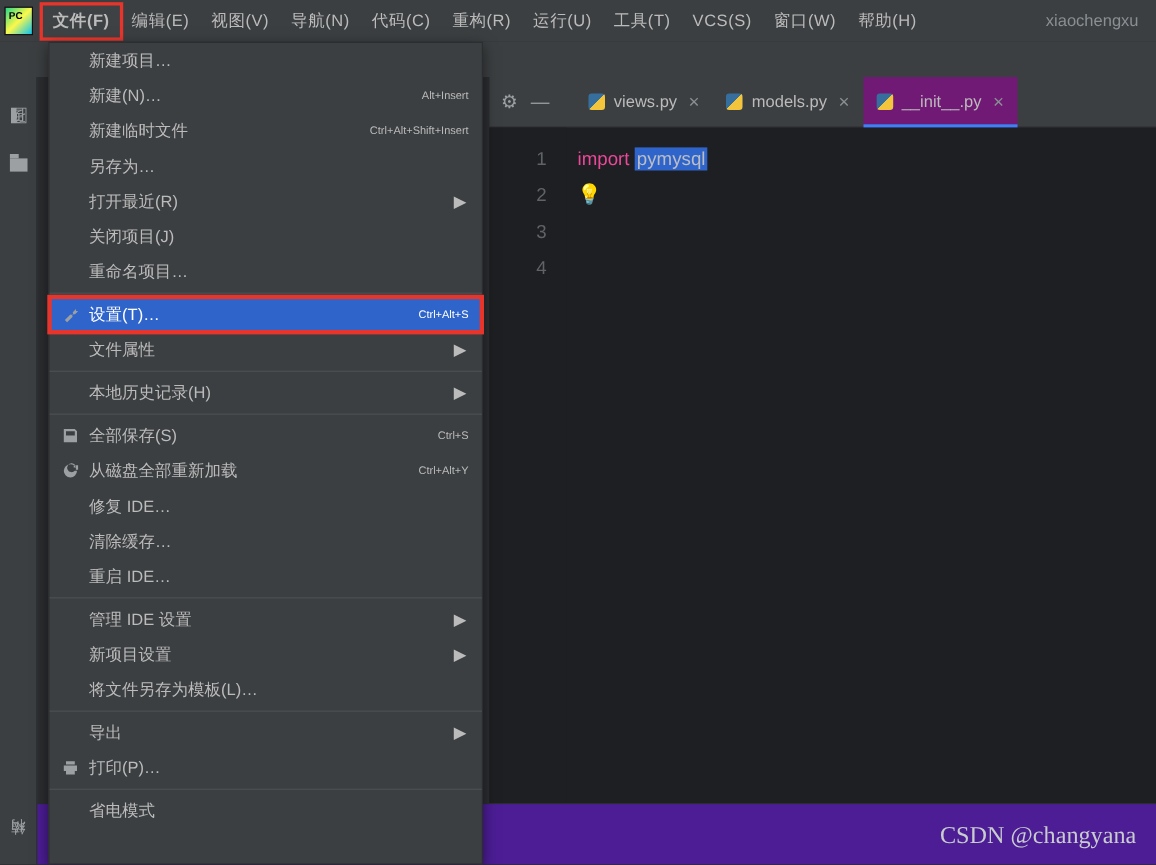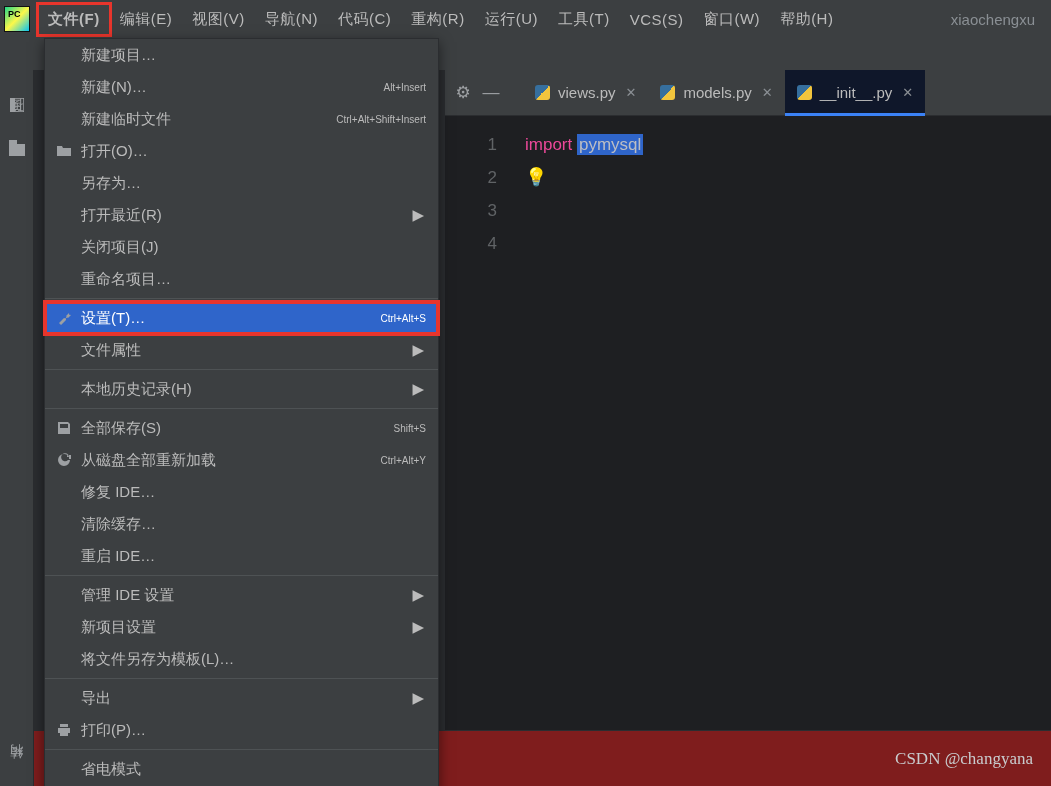--- a/index.html
+++ b/index.html
@@ -34,34 +34,34 @@
 .dd-arrow{ position:absolute; right:14px; color:#bbbbbb;}
 .dd-icon{ position:absolute; left:10px; width:18px; height:18px; display:flex; align-items:center; justify-content:center;}
 .dd-icon svg{ width:16px; height:16px; fill:#9da0a3;}
 
 
 .right-area{ position:absolute; left:445px; top:70px; right:0; bottom:56px; background:#2b2d30; }
 .tabbar{ height:46px; background:#3c3f41; display:flex; align-items:center; gap:0; padding-left:4px; border-bottom:1px solid #2b2d30;}
 .ed-tool{ width:28px; height:28px; display:flex; align-items:center; justify-content:center; color:#9da0a3; font-size:17px; cursor:pointer;}
 .divider-gap{flex:0 0 18px;}
 .ed-tab{ display:flex; align-items:center; gap:8px; padding:0 12px; height:46px; font-size:15px; color:#bbbbbb; cursor:pointer; position:relative;}
-.ed-tab.active{ background:#0f172a;}
+.ed-tab.active{ background:#701a75;}
 .ed-tab.active::after{ content:""; position:absolute; left:0; right:0; bottom:0; height:3px; background:#3b82f6;}
 .ed-tab .close-ic{ color:#8a8f94; font-size:13px; margin-left:2px;}
 .py-ic{ width:15px; height:15px; border-radius:3px; background:linear-gradient(135deg,#366f9e 50%,#f2c53d 50%);} 
 
 .editor{ position:absolute; left:0; top:46px; right:0; bottom:0; background:#1e1f22; display:flex; font-family:"Consolas","Courier New",monospace; font-size:17px;}
 .gutter{ width:70px; background:#1e1f22; text-align:right; padding:12px 18px 0 0; color:#606366; line-height:33px;}
 .code{ padding:12px 0 0 10px; line-height:33px; color:#bcbec4;}
 .kw{ color:#ec4899;}
 .sel{ background:#2f65ca; color:#bcbec4; padding:1px 2px;}
 .bulb{ color:#f2c55c; font-size:18px;}
 
 
-.statusbar{ position:absolute; left:34px; right:0; bottom:0; height:56px; background:#7f1d1d; display:flex; align-items:center; padding:0 18px; font-family:"Consolas",monospace; font-size:17px; color:#bbbbbb; border-top:1px solid #2b2d30;}
+.statusbar{ position:absolute; left:34px; right:0; bottom:0; height:56px; background:#4c1d95; display:flex; align-items:center; padding:0 18px; font-family:"Consolas",monospace; font-size:22px; color:#bbbbbb; border-top:1px solid #2b2d30;}
 .statusbar .water{ margin-left:auto; font-family:"Segoe UI"; color:#c9ccce;}
 </style>
 </head>
 <body>
 
 <div class="menubar">
   <div class="app-icon"></div>
   <div class="menu-item active"><span>文件(F)</span></div>
   <div class="menu-item"><span>编辑(E)</span></div>
   <div class="menu-item"><span>视图(V)</span></div>
@@ -98,28 +98,20 @@
     </div>
   <div class="dd-row">
       <span>新建(N)…</span>
       <span class="short">Alt+Insert</span>
     </div>
   <div class="dd-row">
       <span>新建临时文件</span>
       <span class="short">Ctrl+Alt+Shift+Insert</span>
     </div>
   <div class="dd-row">
-    <span class="dd-icon">
-        <svg viewBox="0 0 16 16">
-          <path d="M1 3h5l1 2h8v8H1z"></path>
-        </svg>
-      </span>
-    <span>打开(O)…</span>
-  </div>
-  <div class="dd-row">
       <span>另存为…</span>
     </div>
   <div class="dd-row">
       <span>打开最近(R)</span>
       <span class="dd-arrow">▶</span>
     </div>
   <div class="dd-row">
       <span>关闭项目(J)</span>
     </div>
   <div class="dd-row">
@@ -145,21 +137,21 @@
       <span class="dd-arrow">▶</span>
     </div>
   <div class="dd-sep"></div>
   <div class="dd-row">
     <span class="dd-icon">
         <svg viewBox="0 0 16 16">
           <path d="M2 2h10l2 2v10H2zM4 4v4h8V4z"></path>
         </svg>
       </span>
     <span>全部保存(S)</span>
-      <span class="short">Shift+S</span>
+      <span class="short">Ctrl+S</span>
   </div>
   <div class="dd-row">
     <span class="dd-icon">
         <svg viewBox="0 0 16 16">
           <path d="M8 2a6 6 0 0 1 5.2 3H11V3h4v4h-2V6.2A4 4 0 1 0 12 8h2A6 6 0 1 1 8 2z"></path>
         </svg>
       </span>
     <span>从磁盘全部重新加载</span>
       <span class="short">Ctrl+Alt+Y</span>
   </div>

